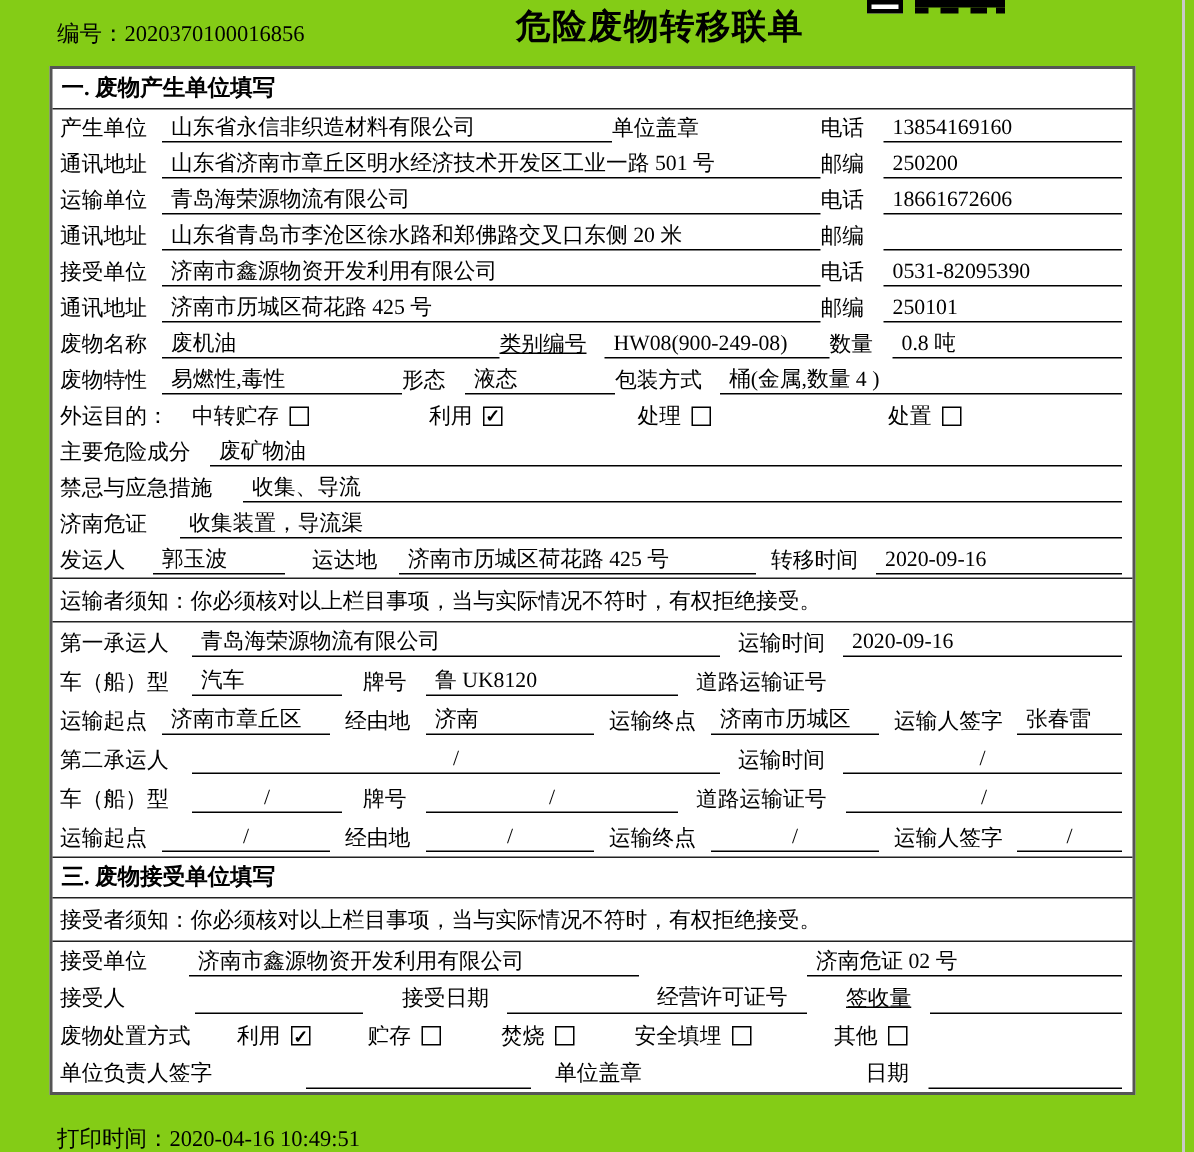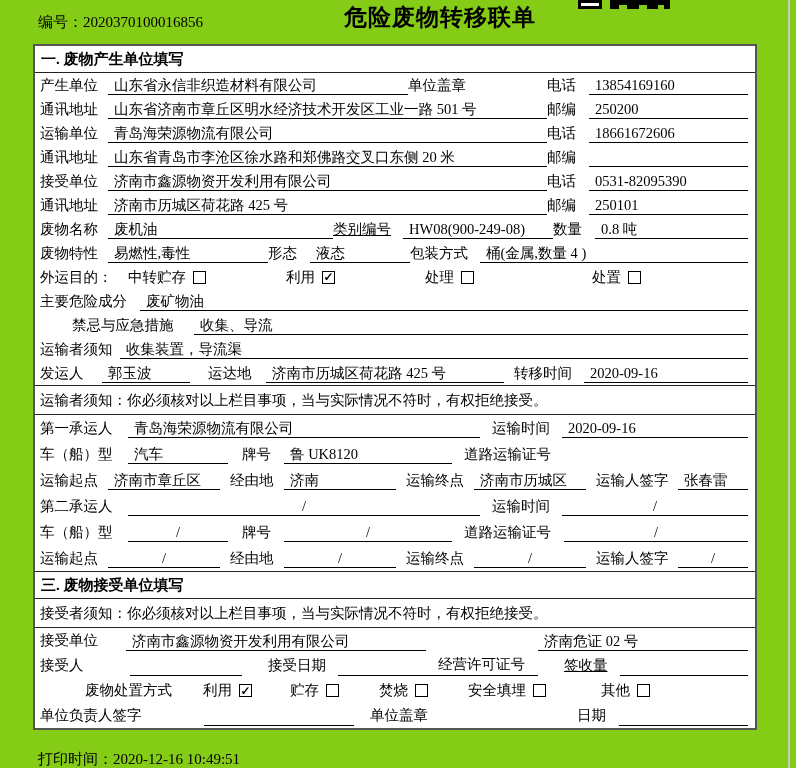--- a/index.html
+++ b/index.html
@@ -147,25 +147,25 @@
           <span class="boxw">
             <span class="cbl">处置</span>
             <span class="cb"></span>
           </span>
         </div>
         <div class="row">
           <span class="lbl" style="width: 100px;">主要危险成分</span>
           <span class="field flex">废矿物油</span>
         </div>
         <div class="row">
-          <span class="lbl" style="width: 122px; margin-left: 32px;">禁忌与应急措施</span>
+          <span class="lbl" style="width: 122px;">禁忌与应急措施</span>
           <span class="field flex">收集、导流</span>
         </div>
         <div class="row">
-          <span class="lbl" style="width: 80px;">运输者须知</span>
+          <span class="lbl" style="width: 80px;">济南危证</span>
           <span class="field flex">收集装置，导流渠</span>
         </div>
         <div class="row">
           <span class="lbl" style="width: 62px;">发运人</span>
           <span class="field" style="width: 88px;">郭玉波</span>
           <span class="gap" style="width: 18px;"></span>
           <span class="lbl" style="width: 58px;">运达地</span>
           <span class="field" style="width: 238px;">济南市历城区荷花路 425 号</span>
           <span class="gap" style="width: 10px;"></span>
           <span class="lbl" style="width: 70px;">转移时间</span>
@@ -254,21 +254,21 @@
           <span class="gap" style="width: 28px;"></span>
           <span class="field" style="width: 112px;"></span>
           <span class="gap" style="width: 26px;"></span>
           <span class="lbl" style="width: 70px;">接受日期</span>
           <span class="field" style="width: 200px;"></span>
           <span class="gap" style="width: 26px;"></span>
           <span class="lbl" style="width: 56px; text-decoration: underline;">签收量</span>
           <span class="field flex"></span>
         </div>
         <div class="row">
-          <span class="lbl" style="width: 100px; margin-left: 45px;">废物处置方式</span>
+          <span class="lbl" style="width: 100px;">废物处置方式</span>
           <span class="gap" style="width: 18px;"></span>
           <span class="boxw">
             <span class="cbl">利用</span>
             <span class="cb checked">✓</span>
           </span>
           <span class="gap" style="width: 38px;"></span>
           <span class="boxw">
             <span class="cbl">贮存</span>
             <span class="cb"></span>
           </span>
@@ -295,16 +295,16 @@
           <span class="gap" style="width: 16px;"></span>
           <span class="lbl" style="width: 72px;">单位盖章</span>
           <span class="gap" style="width: 115px;"></span>
           <span class="lbl" style="width: 42px; margin-left: 20px;">日期</span>
           <span class="field flex"></span>
         </div>
       </div>
     </div>
 
   <div id="print-time">
-    <span>打印时间：</span><span>2020-12-16 10:49:51</span>
+    <span>打印时间：</span><span>2020-04-16 10:49:51</span>
   </div>
 
 </div>
 
 </body></html>

